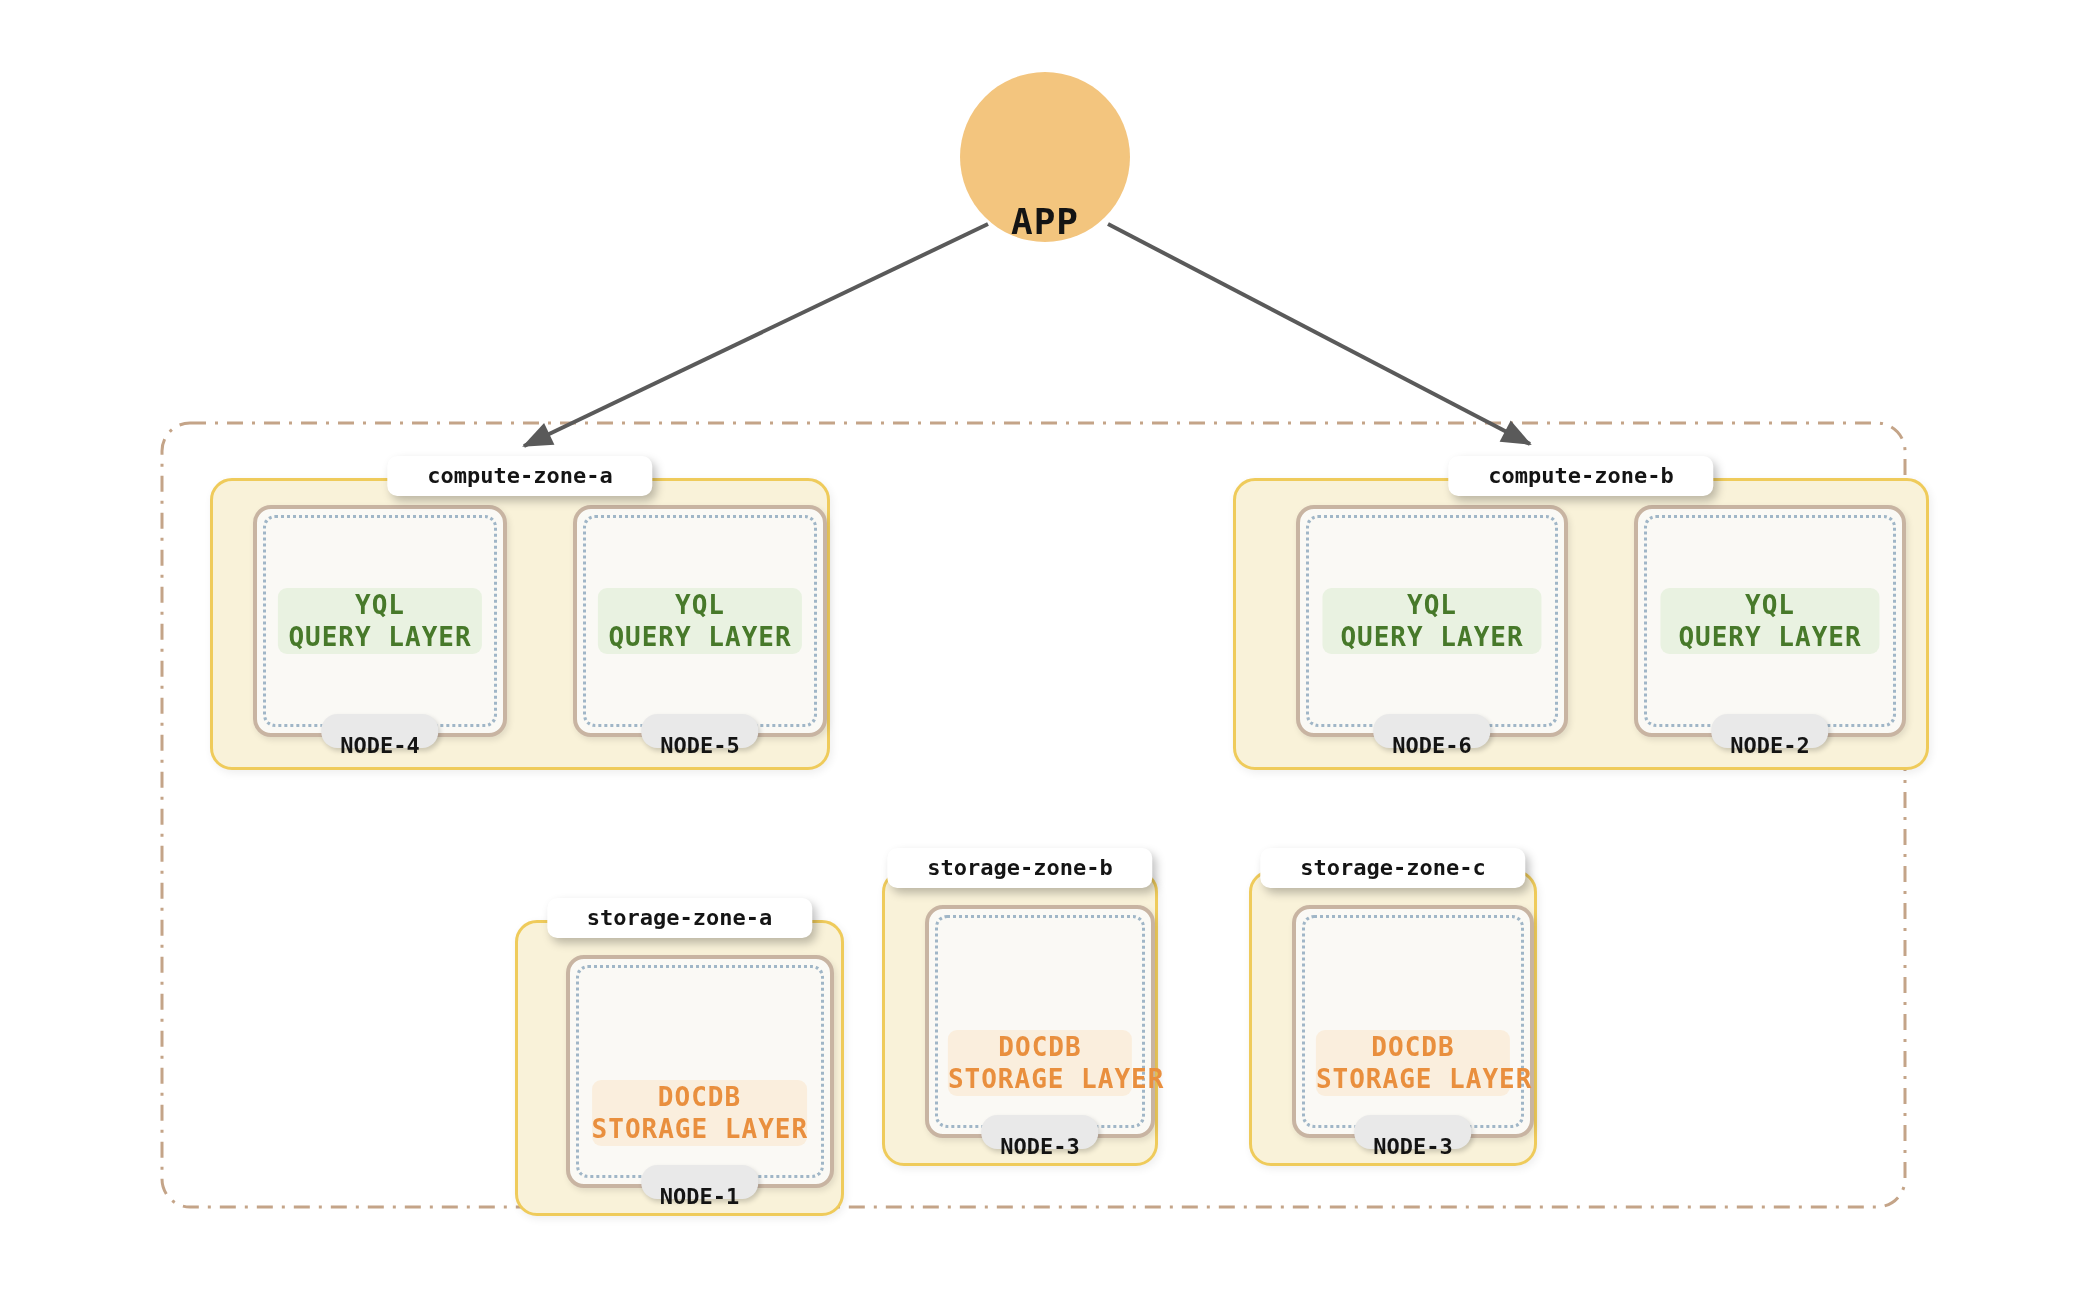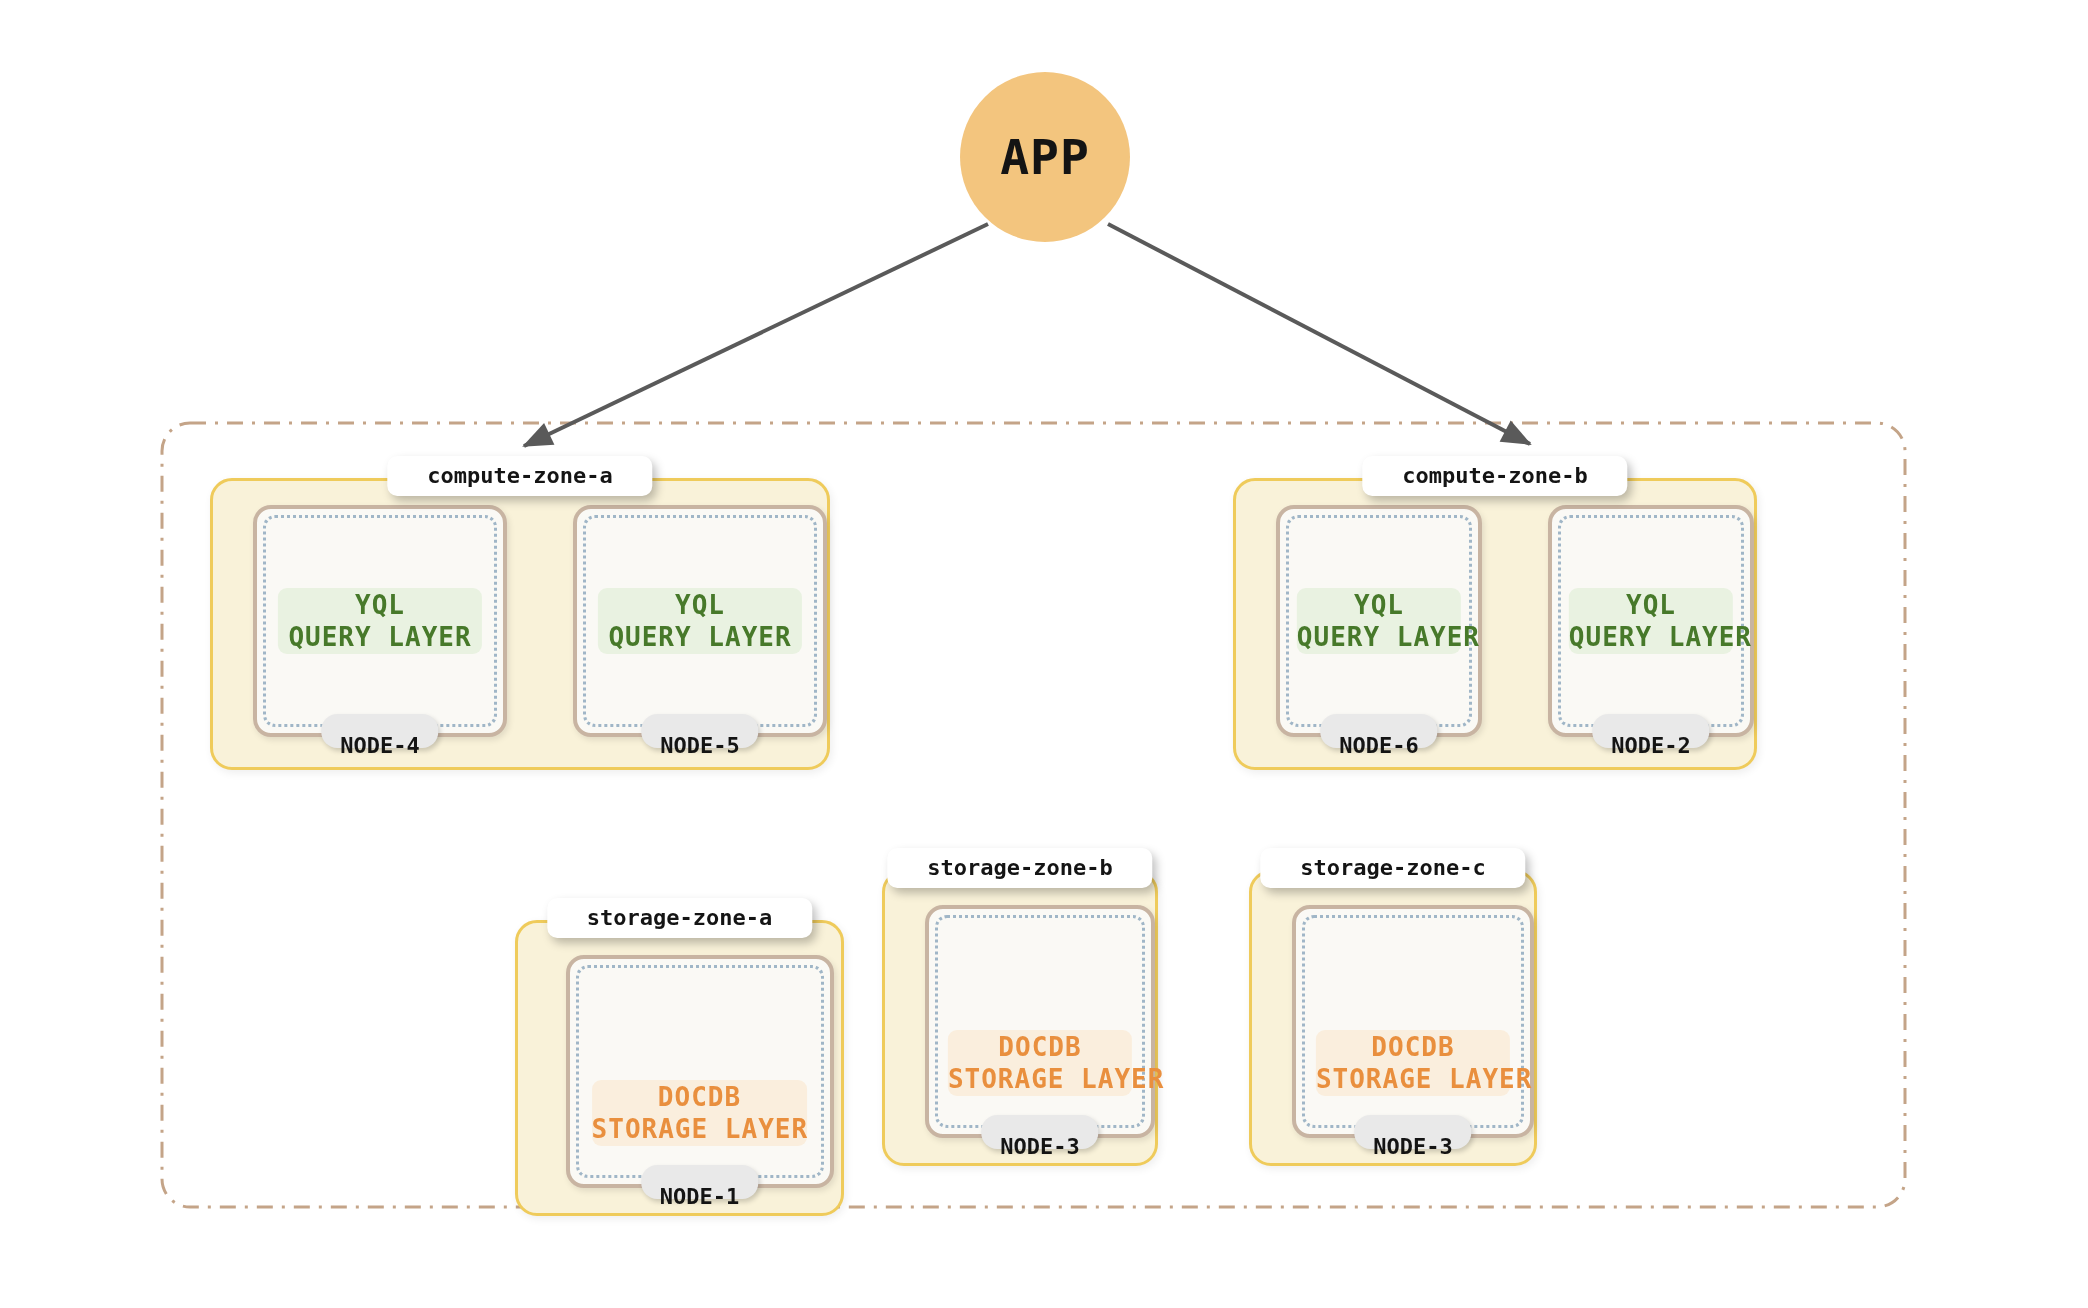--- a/index.html
+++ b/index.html
@@ -15,33 +15,33 @@
     position:relative;width:2088px;height:1308px;background:var(--canvas_bg);
     overflow:hidden;font-family:"DejaVu Sans Mono","Liberation Mono",monospace;
   }
   .overlay{position:absolute;left:0;top:0;z-index:0}
   .dash-rect{fill:none;stroke:var(--outer_border);stroke-width:3;stroke-dasharray:16 9 3 9}
   .arrow-line{stroke:var(--arrow_color);stroke-width:4}
   .arrow-head{fill:var(--arrow_color)}
 
   .app-circle{
     position:absolute;left:960px;top:72px;width:170px;height:170px;border-radius:50%;
-    background:var(--circle_fill);display:flex;align-items:center;justify-content:center;
-    font-size:48px;font-weight:bold;letter-spacing:1px;color:var(--text_dark);z-index:2;
+    background:var(--circle_fill);display:flex;align-items:flex-end;justify-content:center;
+    font-size:36px;font-weight:bold;letter-spacing:1px;color:var(--text_dark);z-index:2;
   }
 
   .zone{
     position:absolute;background:var(--zone_fill);border:3px solid var(--zone_border);
     border-radius:22px;box-shadow:2px 3px 8px rgba(0,0,0,.07);
     display:flex;justify-content:center;align-items:flex-start;z-index:1;
   }
   .zone.compute{gap:26px;padding-top:24px}
   .zone.storage{padding-top:32px}
   #zone-ca{left:210px;top:478px;width:620px;height:292px}
-  #zone-cb{left:1233px;top:478px;width:524px;height:292px}
+  #zone-cb{left:1233px;top:478px;width:696px;height:292px}
   #zone-sa{left:515px;top:920px;width:329px;height:296px}
   #zone-sb{left:882px;top:870px;width:276px;height:296px}
   #zone-sc{left:1249px;top:870px;width:288px;height:296px}
 
   .zlabel{
     position:absolute;top:-25px;left:50%;transform:translateX(-50%);
     background:var(--label_bg);color:var(--text_dark);font-size:22px;font-weight:bold;
     height:40px;line-height:40px;padding:0 40px;border-radius:10px;
     box-shadow:4px 5px 10px rgba(0,0,0,.25);white-space:nowrap;z-index:3;
   }

